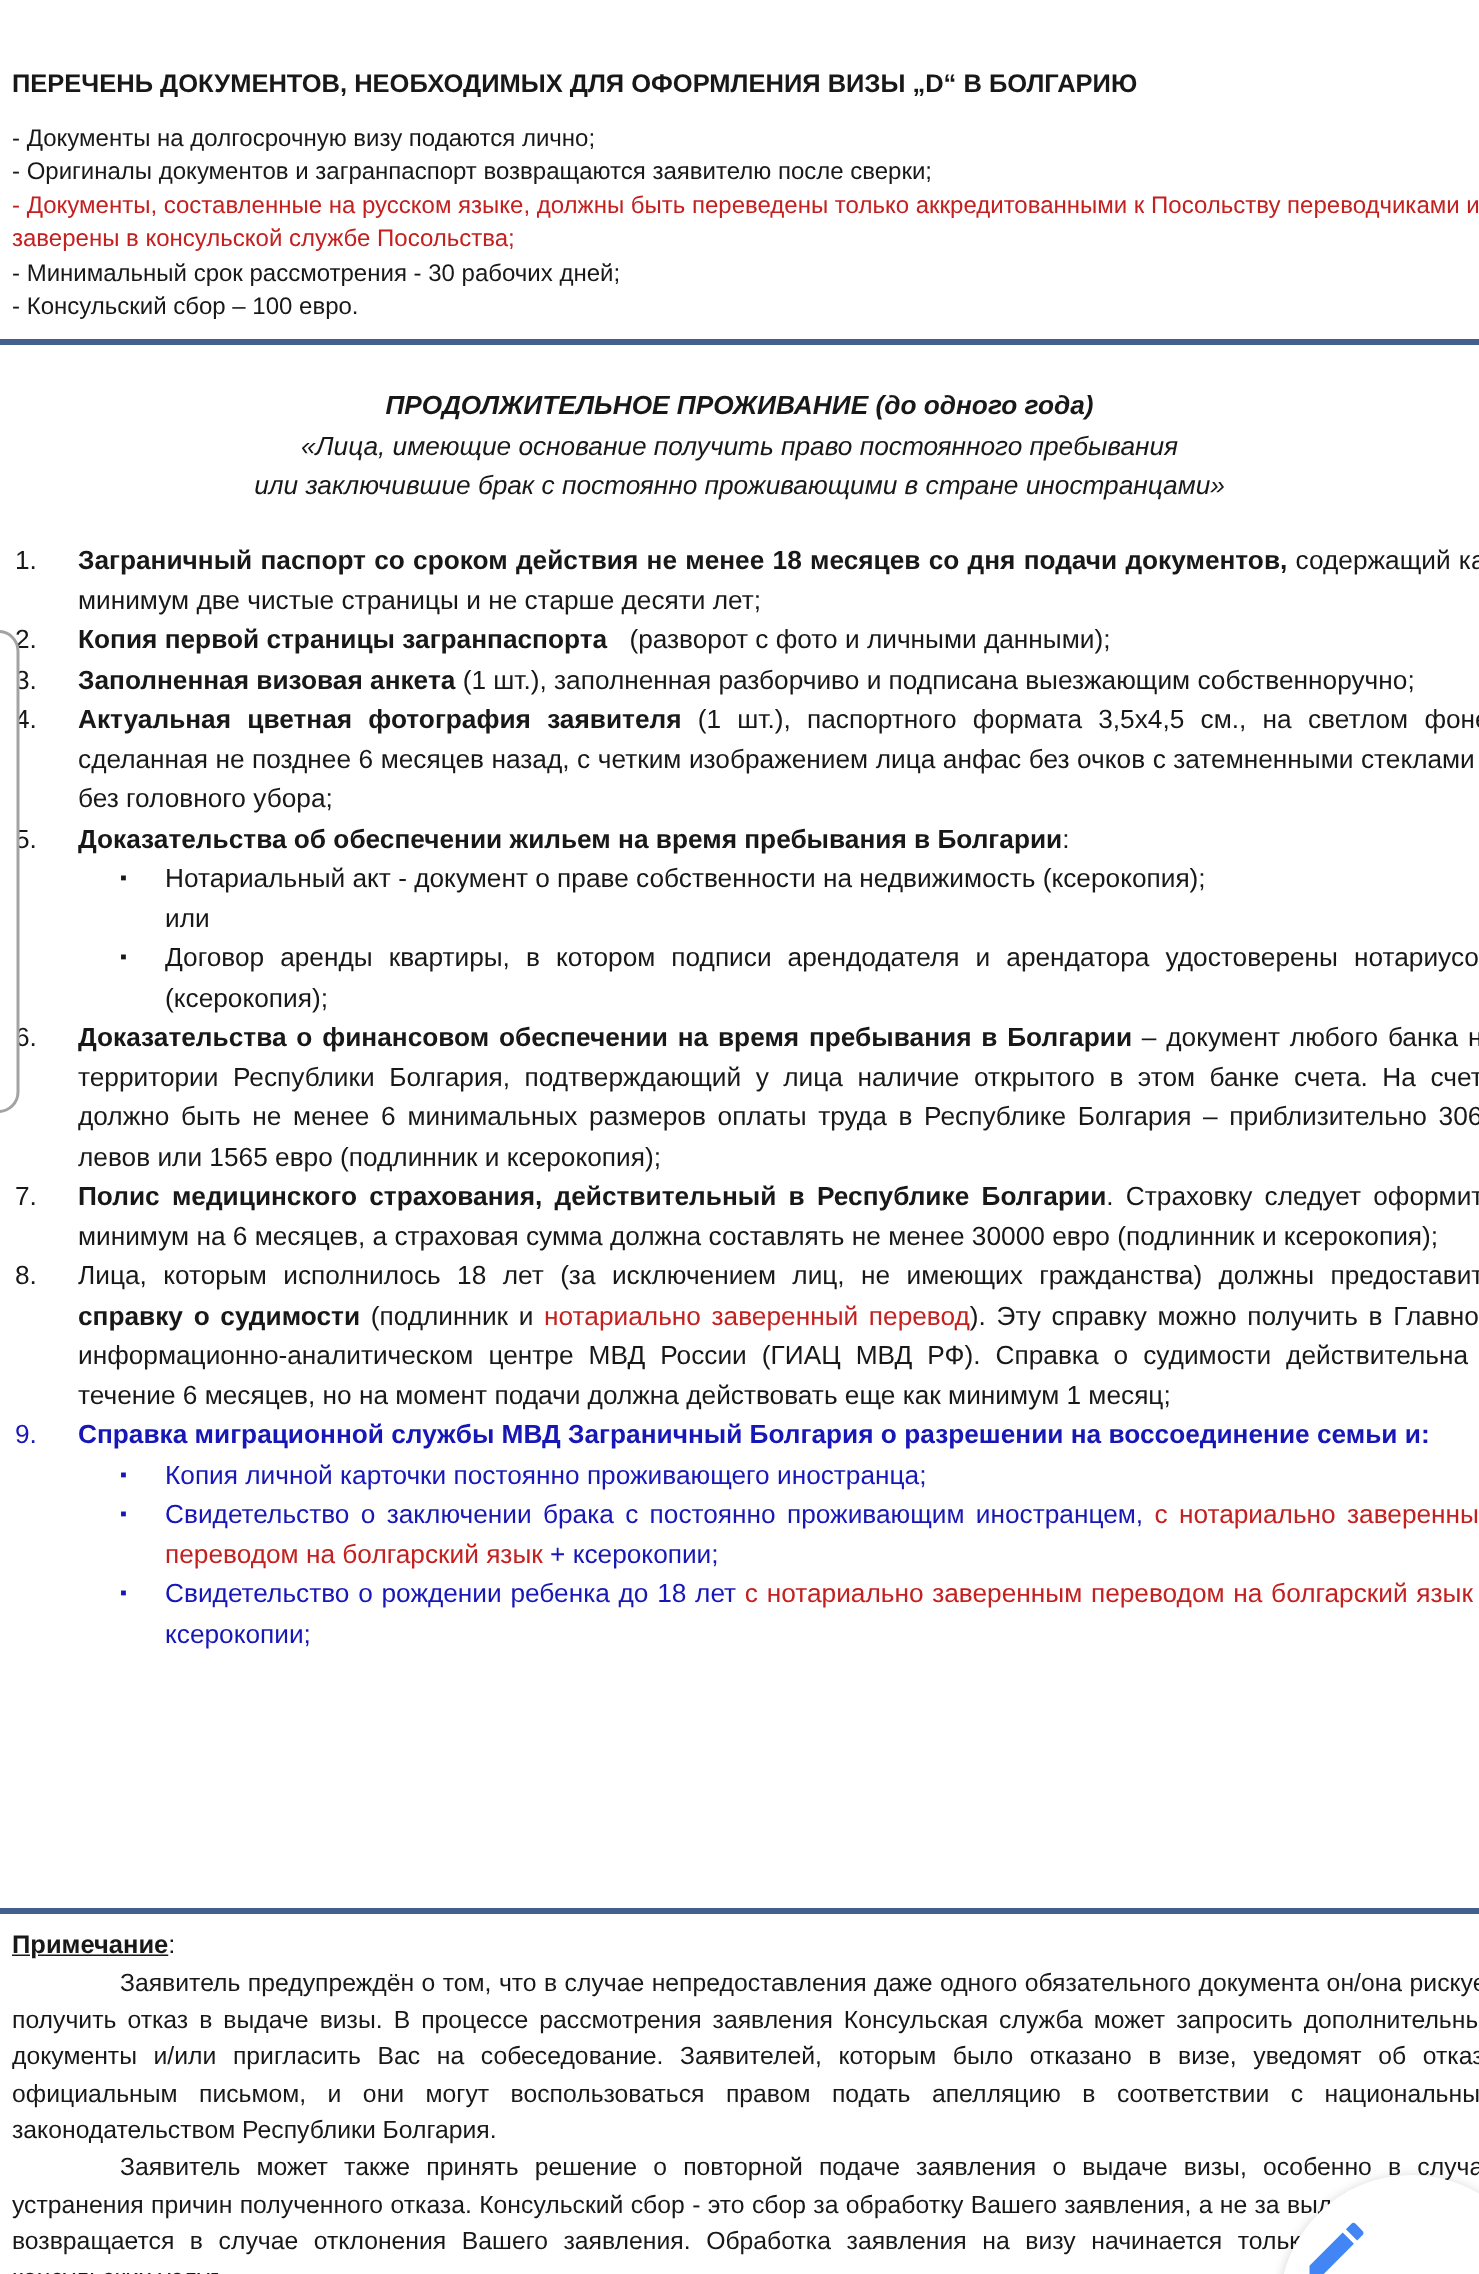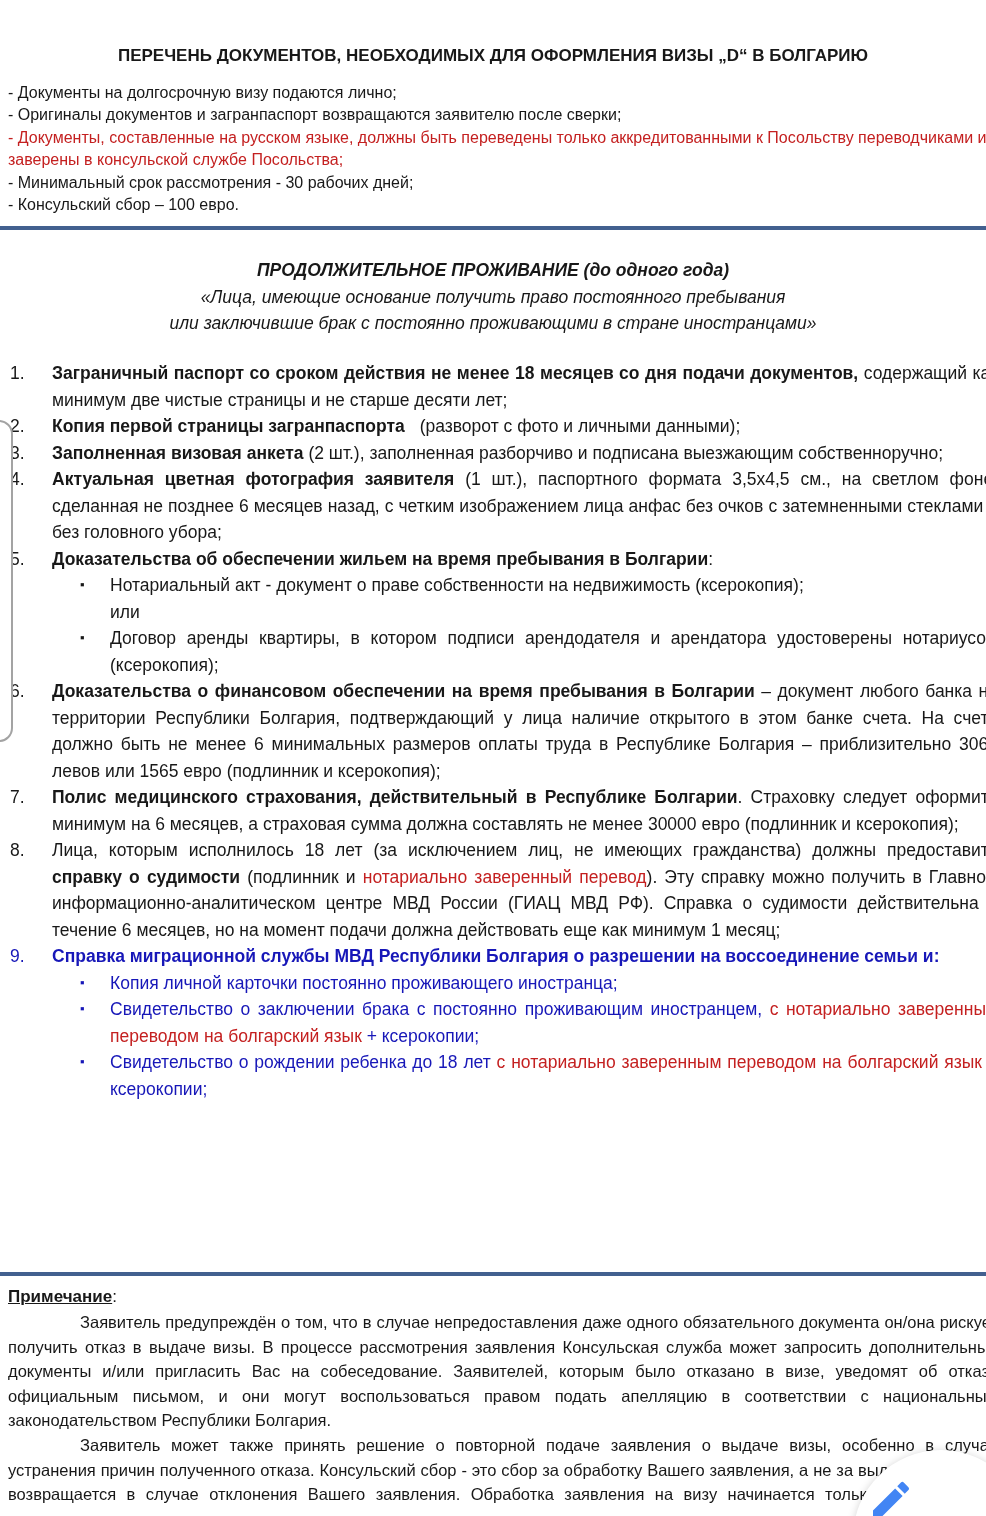--- a/index.html
+++ b/index.html
@@ -3,21 +3,21 @@
 <meta charset="utf-8">
 <style>
   html,body{margin:0;padding:0;}
   body{
     width:986px;height:1516px;overflow:hidden;position:relative;
     background:#ffffff;color:#181818;
     font-family:"Liberation Sans","DejaVu Sans",sans-serif;
   }
   .content{width:998px;padding:46px 0 0 8px;box-sizing:border-box;}
   .doc-title{
-    font-size:17px;font-weight:bold;text-align:center;
+    font-size:17px;font-weight:bold;
     margin:0 0 16px 0;width:970px;
   }
   .intro{font-size:16px;line-height:22.4px;}
   .intro-line{white-space:normal;}
   .sep{height:4px;width:998px;margin-left:-8px;}
   .sep-top{margin-top:10px;}
   .section-header{text-align:center;width:970px;margin-top:26px;font-size:17.5px;font-style:italic;}
   .section-title{font-weight:bold;line-height:28px;}
   .section-sub{line-height:26px;}
   .list{margin-top:24px;font-size:17.5px;}
@@ -72,21 +72,21 @@
       <div class="item">
         <span class="num" style="color: rgb(24, 24, 24);">1.</span>
         <div class="txt"><span class="bold" style="color: rgb(24, 24, 24);">Заграничный паспорт со сроком действия не менее 18 месяцев со дня подачи документов,</span><span style="color: rgb(24, 24, 24);"> содержащий как минимум две чистые страницы и не старше десяти лет;</span></div>
       </div>
       <div class="item">
         <span class="num" style="color: rgb(24, 24, 24);">2.</span>
         <div class="txt"><span class="bold" style="color: rgb(24, 24, 24);">Копия первой страницы загранпаспорта</span><span style="color: rgb(24, 24, 24); margin-left: 10px;"> (разворот с фото и личными данными);</span></div>
       </div>
       <div class="item">
         <span class="num" style="color: rgb(24, 24, 24);">3.</span>
-        <div class="txt"><span class="bold" style="color: rgb(24, 24, 24);">Заполненная визовая анкета</span><span style="color: rgb(24, 24, 24);"> (2 шт.), заполненная разборчиво и подписана выезжающим собственноручно;</span></div>
+        <div class="txt"><span class="bold" style="color: rgb(24, 24, 24);">Заполненная визовая анкета</span><span style="color: rgb(24, 24, 24);"> (1 шт.), заполненная разборчиво и подписана выезжающим собственноручно;</span></div>
       </div>
       <div class="item">
         <span class="num" style="color: rgb(24, 24, 24);">4.</span>
         <div class="txt"><span class="bold" style="color: rgb(24, 24, 24);">Актуальная цветная фотография заявителя</span><span style="color: rgb(24, 24, 24);"> (1 шт.), паспортного формата 3,5х4,5 см., на светлом фоне, сделанная не позднее 6 месяцев назад, с четким изображением лица анфас без очков с затемненными стеклами и без головного убора;</span></div>
       </div>
       <div class="item">
         <span class="num" style="color: rgb(24, 24, 24);">5.</span>
         <div class="txt"><span class="bold" style="color: rgb(24, 24, 24);">Доказательства об обеспечении жильем на время пребывания в Болгарии</span><span style="color: rgb(24, 24, 24);">:</span></div>
       </div>
       <div class="bullet">
@@ -104,21 +104,21 @@
       <div class="item">
         <span class="num" style="color: rgb(24, 24, 24);">7.</span>
         <div class="txt"><span class="bold" style="color: rgb(24, 24, 24);">Полис медицинского страхования, действительный в Республике Болгарии</span><span style="color: rgb(24, 24, 24);">. Страховку следует оформить минимум на 6 месяцев, а страховая сумма должна составлять не менее 30000 евро (подлинник и ксерокопия);</span></div>
       </div>
       <div class="item">
         <span class="num" style="color: rgb(24, 24, 24);">8.</span>
         <div class="txt"><span style="color: rgb(24, 24, 24);">Лица, которым исполнилось 18 лет (за исключением лиц, не имеющих гражданства) должны предоставить </span><span class="bold" style="color: rgb(24, 24, 24);">справку о судимости</span><span style="color: rgb(24, 24, 24);"> (подлинник и </span><span style="color: rgb(196, 32, 32);">нотариально заверенный перевод</span><span style="color: rgb(24, 24, 24);">). Эту справку можно получить в Главном информационно-аналитическом центре МВД России (ГИАЦ МВД РФ). Справка о судимости действительна в течение 6 месяцев, но на момент подачи должна действовать еще как минимум 1 месяц;</span></div>
       </div>
       <div class="item">
         <span class="num" style="color: rgb(23, 23, 184);">9.</span>
-        <div class="txt"><span class="bold" style="color: rgb(23, 23, 184);">Справка миграционной службы МВД Республики Болгария о разрешении на воссоединение семьи и:</span></div>
+        <div class="txt"><span class="bold" style="color: rgb(23, 23, 184);">Справка миграционной службы МВД Заграничный Болгария о разрешении на воссоединение семьи и:</span></div>
       </div>
       <div class="bullet">
         <span class="mark" style="color: rgb(23, 23, 184);">▪</span>
         <div class="btxt"><span style="color: rgb(23, 23, 184);">Копия личной карточки постоянно проживающего иностранца;</span></div>
       </div>
       <div class="bullet">
         <span class="mark" style="color: rgb(23, 23, 184);">▪</span>
         <div class="btxt"><span style="color: rgb(23, 23, 184);">Свидетельство о заключении брака с постоянно проживающим иностранцем,</span><span style="color: rgb(196, 32, 32);"> с нотариально заверенным переводом на болгарский язык</span><span style="color: rgb(23, 23, 184);"> + ксерокопии;</span></div>
       </div>
       <div class="bullet">

